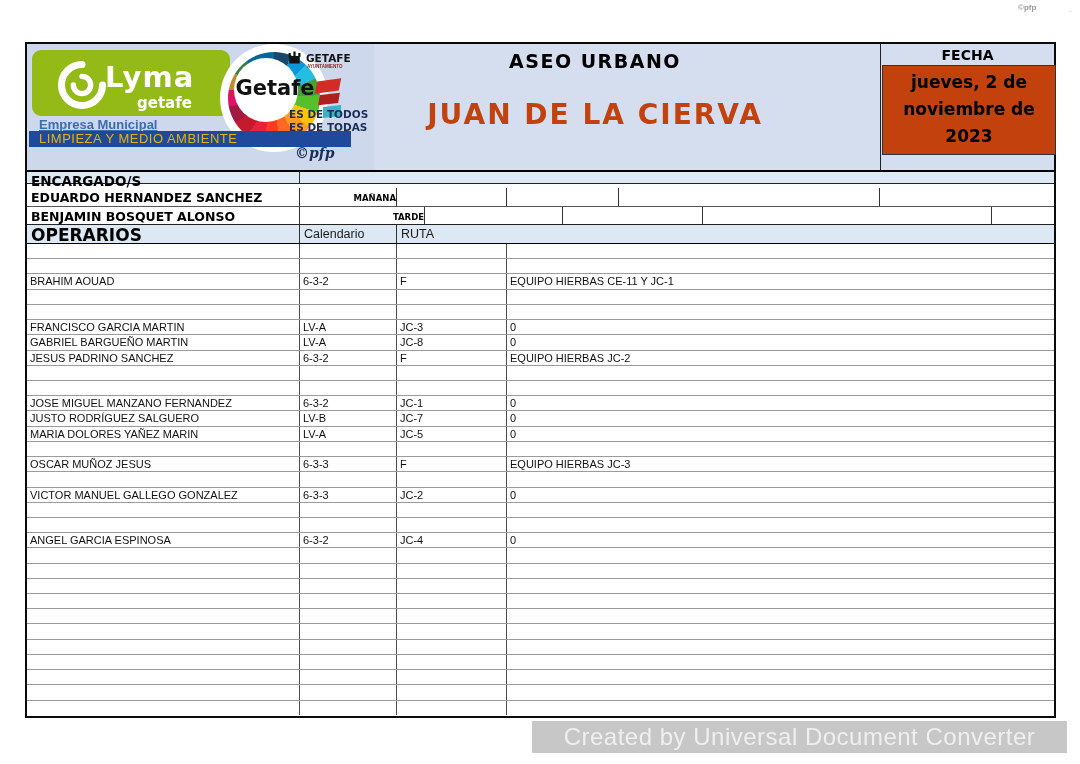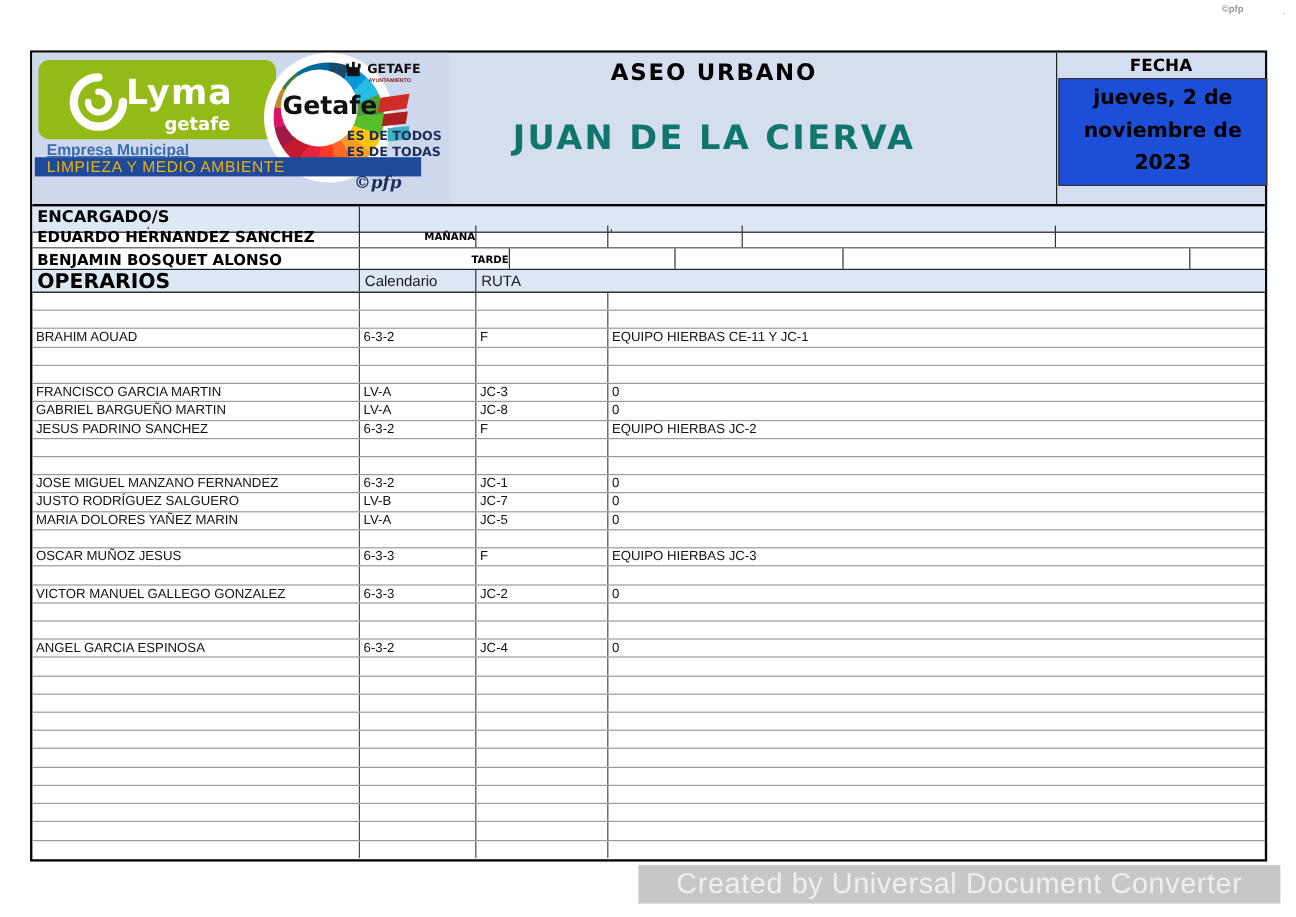--- a/index.html
+++ b/index.html
@@ -9,25 +9,25 @@
   .corner-mark{position:absolute;left:1018px;top:3px;font-size:8px;color:#999;font-weight:bold;}
   .corner-dot{position:absolute;left:1069px;top:5px;font-size:8px;color:#999;}
 
   
   .sheet{position:absolute;left:25px;top:42px;width:1031px;height:676px;border:2.5px solid #0a0a0a;box-sizing:border-box;background:#fff;}
 
   
   .band{position:absolute;left:0;top:0;width:853px;height:126px;background:var(--header_blue);}
   .fecha-panel{position:absolute;left:853px;top:0;width:173px;height:126px;background:var(--header_blue);border-left:1.5px solid #222;}
   .fecha-label{position:absolute;left:0;top:3px;width:100%;text-align:center;font-size:14px;font-weight:bold;color:#000;font-family:"DejaVu Sans", sans-serif;}
-  .fecha-box{position:absolute;left:855px;top:21px;width:174px;height:90px;background:#1d4ed8;border:1.5px solid #333;box-sizing:border-box;text-align:center;padding-top:3px;z-index:3;}
+  .fecha-box{position:absolute;left:855px;top:21px;width:174px;height:90px;background:#c2410c;border:1.5px solid #333;box-sizing:border-box;text-align:center;padding-top:3px;z-index:3;}
   .fecha-box div{font-size:17px;line-height:27px;font-weight:bold;color:#000;font-family:"DejaVu Sans", sans-serif;}
 
   .title-aseo{position:absolute;left:345px;top:6px;width:508px;padding-right:62px;box-sizing:border-box;text-align:center;font-size:19px;font-weight:bold;letter-spacing:1.5px;color:#000;font-family:"DejaVu Sans", sans-serif;}
-  .title-zone{position:absolute;left:345px;top:54px;width:508px;padding-right:62px;box-sizing:border-box;text-align:center;font-size:28px;font-weight:bold;letter-spacing:2px;color:#0f766e;font-family:"DejaVu Sans", sans-serif;}
+  .title-zone{position:absolute;left:345px;top:54px;width:508px;padding-right:62px;box-sizing:border-box;text-align:center;font-size:28px;font-weight:bold;letter-spacing:2px;color:#c2410c;font-family:"DejaVu Sans", sans-serif;}
 
   
   .logo-panel{position:absolute;left:0;top:0;width:347px;height:126px;background:var(--panel_blue);}
   .green-box{position:absolute;left:5px;top:6px;width:198px;height:66px;border-radius:9px;background:var(--lyma_green);}
   .swirl{position:absolute;left:28px;top:14px;width:54px;height:54px;}
   .lyma-word{position:absolute;left:78px;top:16px;font-size:29px;font-weight:bold;color:#fff;letter-spacing:1px;font-family:"DejaVu Sans", sans-serif;}
   .lyma-sub{position:absolute;left:110px;top:50px;font-size:15px;font-weight:bold;color:#fff;font-family:"DejaVu Sans", sans-serif;}
   .sdg-disc{position:absolute;left:193px;top:0px;width:108px;height:108px;border-radius:50%;background:#fff;}
   .sdg-ring{position:absolute;left:8px;top:8px;width:92px;height:92px;border-radius:50%;
     background:conic-gradient(#19486A 0 6%,#0A97D9 6% 12%,#26BDE2 12% 18%,#4C9F38 18% 24%,#56C02B 24% 30%,#FCC30B 30% 36%,#FD9D24 36% 42%,#FD6925 42% 48%,#FF3A21 48% 54%,#E5243B 54% 60%,#C5192D 60% 66%,#A21942 66% 72%,#DD1367 72% 78%,#BF8B2E 78% 84%,#3F7E44 84% 90%,#00689D 90% 100%);}
@@ -40,21 +40,21 @@
   .flag2{position:absolute;left:292px;top:50px;width:20px;height:10px;background:#b01f1f;transform:skewY(-6deg) skewX(-10deg);z-index:2;}
   .flag3{position:absolute;left:296px;top:62px;width:18px;height:11px;background:#3bb3c6;transform:skewY(-6deg);z-index:2;}
   .slogan1{position:absolute;left:262px;top:64px;font-size:10.5px;font-weight:bold;color:#1d2d5a;z-index:3;font-family:"DejaVu Sans", sans-serif;}
   .slogan2{position:absolute;left:262px;top:77px;font-size:10.5px;font-weight:bold;color:#1d2d5a;z-index:3;font-family:"DejaVu Sans", sans-serif;}
   .empresa{position:absolute;left:12px;top:73px;font-size:13px;font-weight:bold;color:#3a6cb0;text-decoration:underline;}
   .blue-bar{position:absolute;left:2px;top:87px;width:322px;height:16px;background:var(--bar_blue);color:#eab308;font-size:13px;letter-spacing:0.5px;line-height:16px;padding-left:10px;box-sizing:border-box;}
   .pfp{position:absolute;left:268px;top:101px;font-size:14px;font-weight:bold;font-style:italic;color:#1d2d5a;z-index:3;font-family:"DejaVu Serif", serif;}
 
   
   .row-abs{position:absolute;left:0;width:100%;display:flex;box-sizing:border-box;}
-  .enc-row{top:126px;height:24px;background:var(--row_blue);border-top:2px solid #000;border-bottom:1.5px solid #222;flex-direction:column;}
+  .enc-row{top:126px;height:14px;background:var(--row_blue);border-top:2px solid #000;border-bottom:1.5px solid #222;flex-direction:column;}
   .turn-row1{top:144px;height:19px;border-bottom:1px solid #555;}
   .turn-row2{top:163px;height:18px;border-bottom:1.5px solid #222;gap:28px;}
   .oper-row{top:181px;height:19px;background:var(--row_blue);border-bottom:1.5px solid #000;}
   .c{box-sizing:border-box;border-right:1px solid #333;height:100%;}
   .c:last-child{border-right:none;}
   .w1{width:273px;} .w2{width:97px;} .w3{width:110px;} .w4{width:112px;} .w5{width:261px;} .wf{flex:1;}
   .w-enc3{width:483px;}
   .enc-label{font-size:13.5px;font-weight:bold;padding:1px 0 0 4px;color:#000;font-family:"DejaVu Sans", sans-serif;}
   .enc-name{font-size:12.5px;font-weight:bold;padding:2px 0 0 4px;color:#000;font-family:"DejaVu Sans", sans-serif;}
   .turno{font-size:8.5px;font-weight:bold;text-align:right;padding-top:5px;color:#000;font-family:"DejaVu Sans", sans-serif;}

